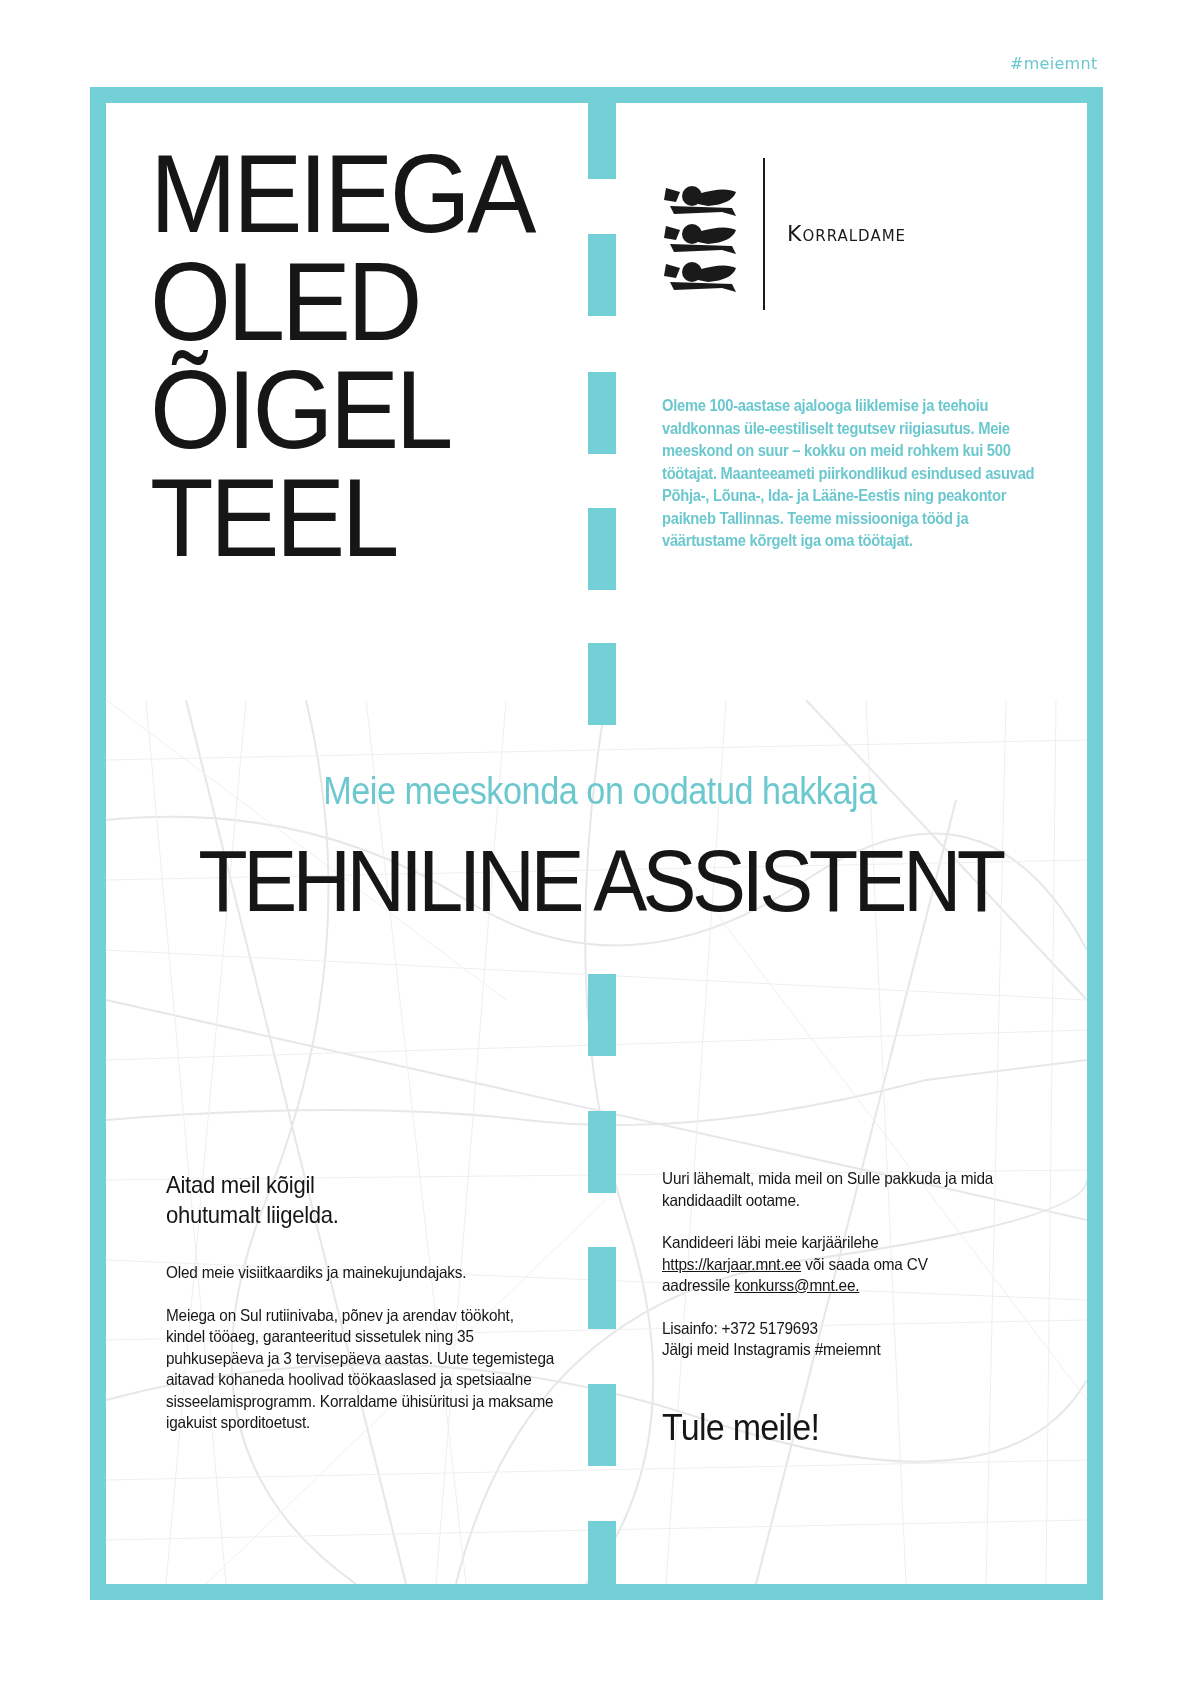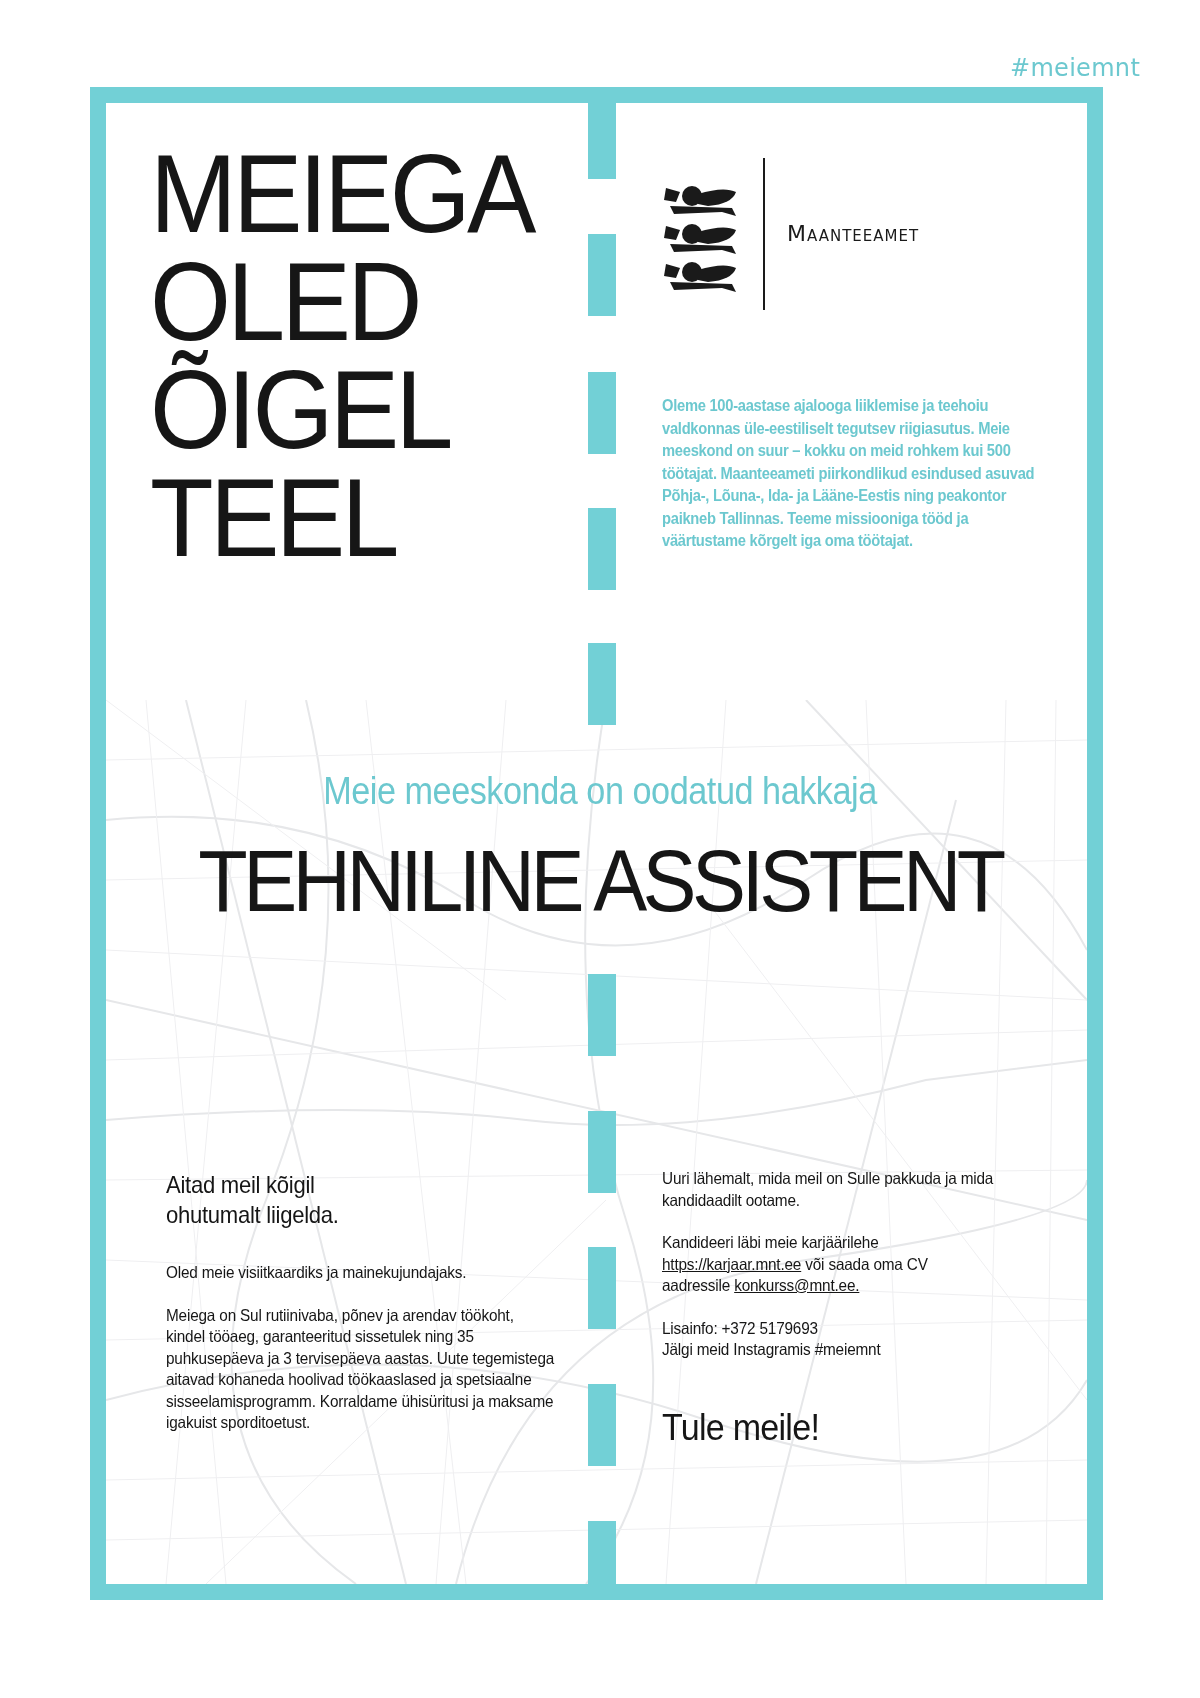--- a/index.html
+++ b/index.html
@@ -1,18 +1,18 @@
 <!DOCTYPE html>
 <html><head>
 <meta charset="utf-8">
 <style>
   html, body { margin:0; padding:0; }
   body { width:1200px; height:1698px; background:#ffffff; position:relative; overflow:hidden; font-family:"Liberation Sans", sans-serif; color:#161616; }
   .abs { position:absolute; }
-  .hashtag { left:1010px; top:54px; font-family:"DejaVu Sans", sans-serif; font-size:24px; color:#6cc8cf; letter-spacing:0.3px; }
+  .hashtag { left:1010px; top:54px; font-family:"DejaVu Sans", sans-serif; font-size:16px; color:#6cc8cf; letter-spacing:0.3px; }
   .frame { left:90px; top:87px; width:1013px; height:1513px; box-sizing:border-box; border:16px solid #72d0d6; }
   .mapbg { left:106px; top:700px; width:981px; height:884px; overflow:hidden; }
   .dash { position:absolute; left:588px; width:28px; background:#72d0d6; }
   .headline { left:150px; top:140px; font-size:112px; line-height:108px; font-weight:400; letter-spacing:-4px; transform:scaleX(0.93); transform-origin:left top; }
   .headline div { white-space:nowrap; }
   .logo { left:662px; top:158px; width:300px; height:155px; }
   .logo-divider { position:absolute; left:101px; top:0; width:2px; height:152px; background:#1a1a1a; }
   .logo-text { position:absolute; left:125px; top:63px; font-family:"DejaVu Sans", sans-serif; font-size:22px; letter-spacing:1px; color:#1a1a1a; font-variant:small-caps; }
   .intro { left:662px; top:395px; width:380px; font-size:16px; line-height:22.5px; font-weight:700; color:#6cc8cf; letter-spacing:-0.3px; transform:scaleX(0.92); transform-origin:left top; width:420px; }
   .subtitle { left:0; width:1200px; top:770px; text-align:center; font-size:38px; color:#6cc8cf; transform:scaleX(0.9); letter-spacing:-0.5px; }
@@ -107,21 +107,21 @@
       </g>
       <g transform="translate(0,76)">
         <circle cx="30" cy="14" r="10"></circle>
           <path d="M4 6 L18 10 L14 20 L2 18 Z"></path>
           <path d="M36 12 Q62 4 74 10 Q70 22 46 24 L36 22 Z"></path>
           <path d="M8 24 L70 26 L74 34 L60 30 L12 32 Z"></path>
       </g>
     </g>
   </svg>
   <div class="logo-divider"></div>
-  <div class="logo-text">Maanteeamet</div>
+  <div class="logo-text">Korraldame</div>
 </div>
 
 <div class="abs intro">Oleme 100-aastase ajalooga liiklemise ja teehoiu valdkonnas üle-eestiliselt tegutsev riigiasutus. Meie meeskond on suur – kokku on meid rohkem kui 500 töötajat. Maanteeameti piirkondlikud esindused asuvad Põhja-,  Lõuna-, Ida- ja Lääne-Eestis ning peakontor paikneb Tallinnas. Teeme missiooniga tööd ja väärtustame kõrgelt iga oma töötajat.</div>
 
 <div class="abs subtitle">Meie meeskonda on oodatud hakkaja</div>
 <div class="abs jobtitle">TEHNILINE ASSISTENT</div>
 
 <div class="abs tagline">
   <div>Aitad meil kõigil</div>
   <div>ohutumalt liigelda.</div>

